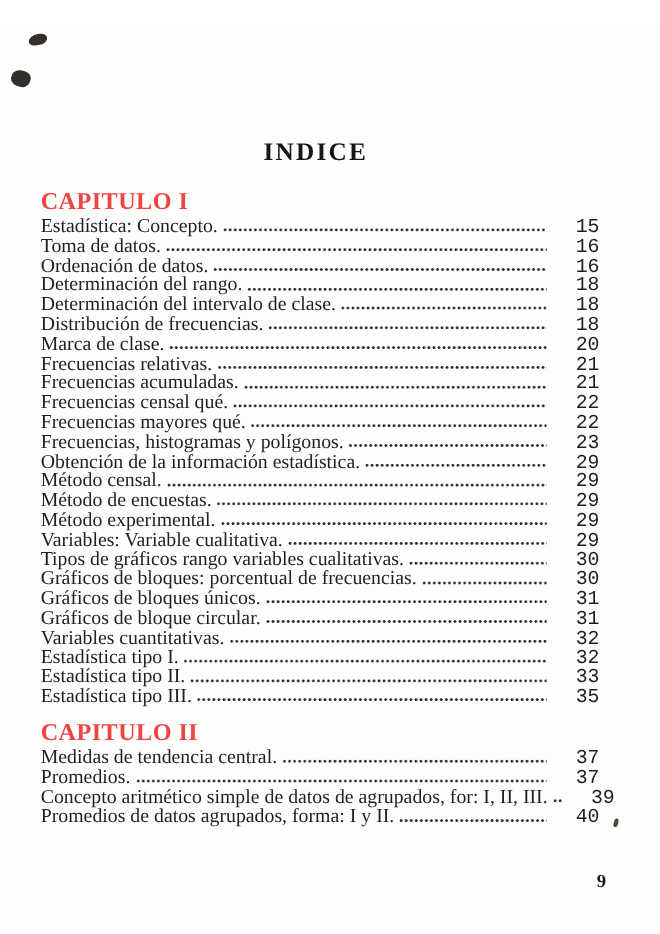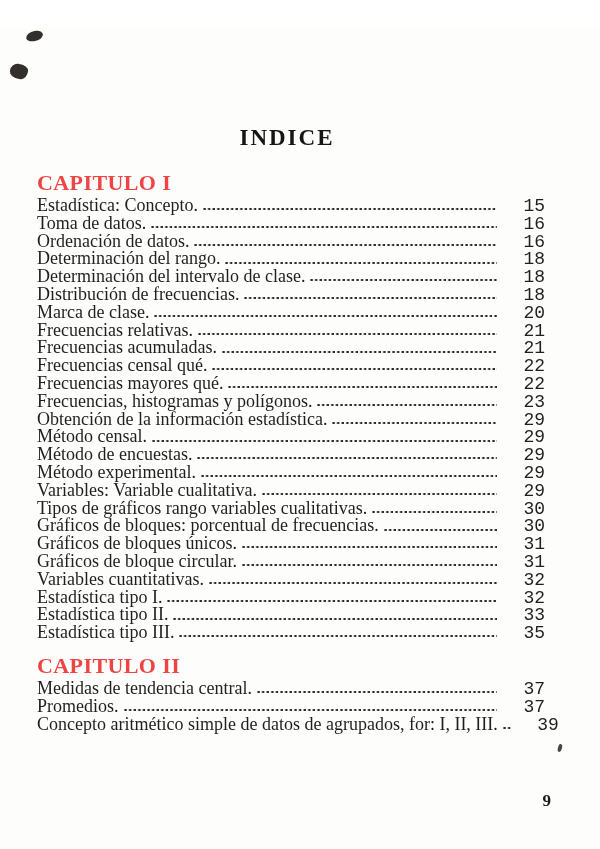--- a/index.html
+++ b/index.html
@@ -267,18 +267,23 @@
     <span class="leader"></span>
     <span class="entry-num">37</span>
   </li>
 
   <li class="entry">
     <span class="entry-label">Concepto aritmético simple de datos de agrupados, for: I, II, III.</span>
     <span class="leader"></span>
     <span class="entry-num">39</span>
   </li>
 
+  <li class="entry">
+    <span class="entry-label">Promedios de datos agrupados, forma: I y II.</span>
+    <span class="leader"></span>
+    <span class="entry-num">40</span>
+  </li>
 </ul>
   </section>
 </div>
 
   <div class="footer-pageno">9</div>
 </div>
 
 </body></html>

